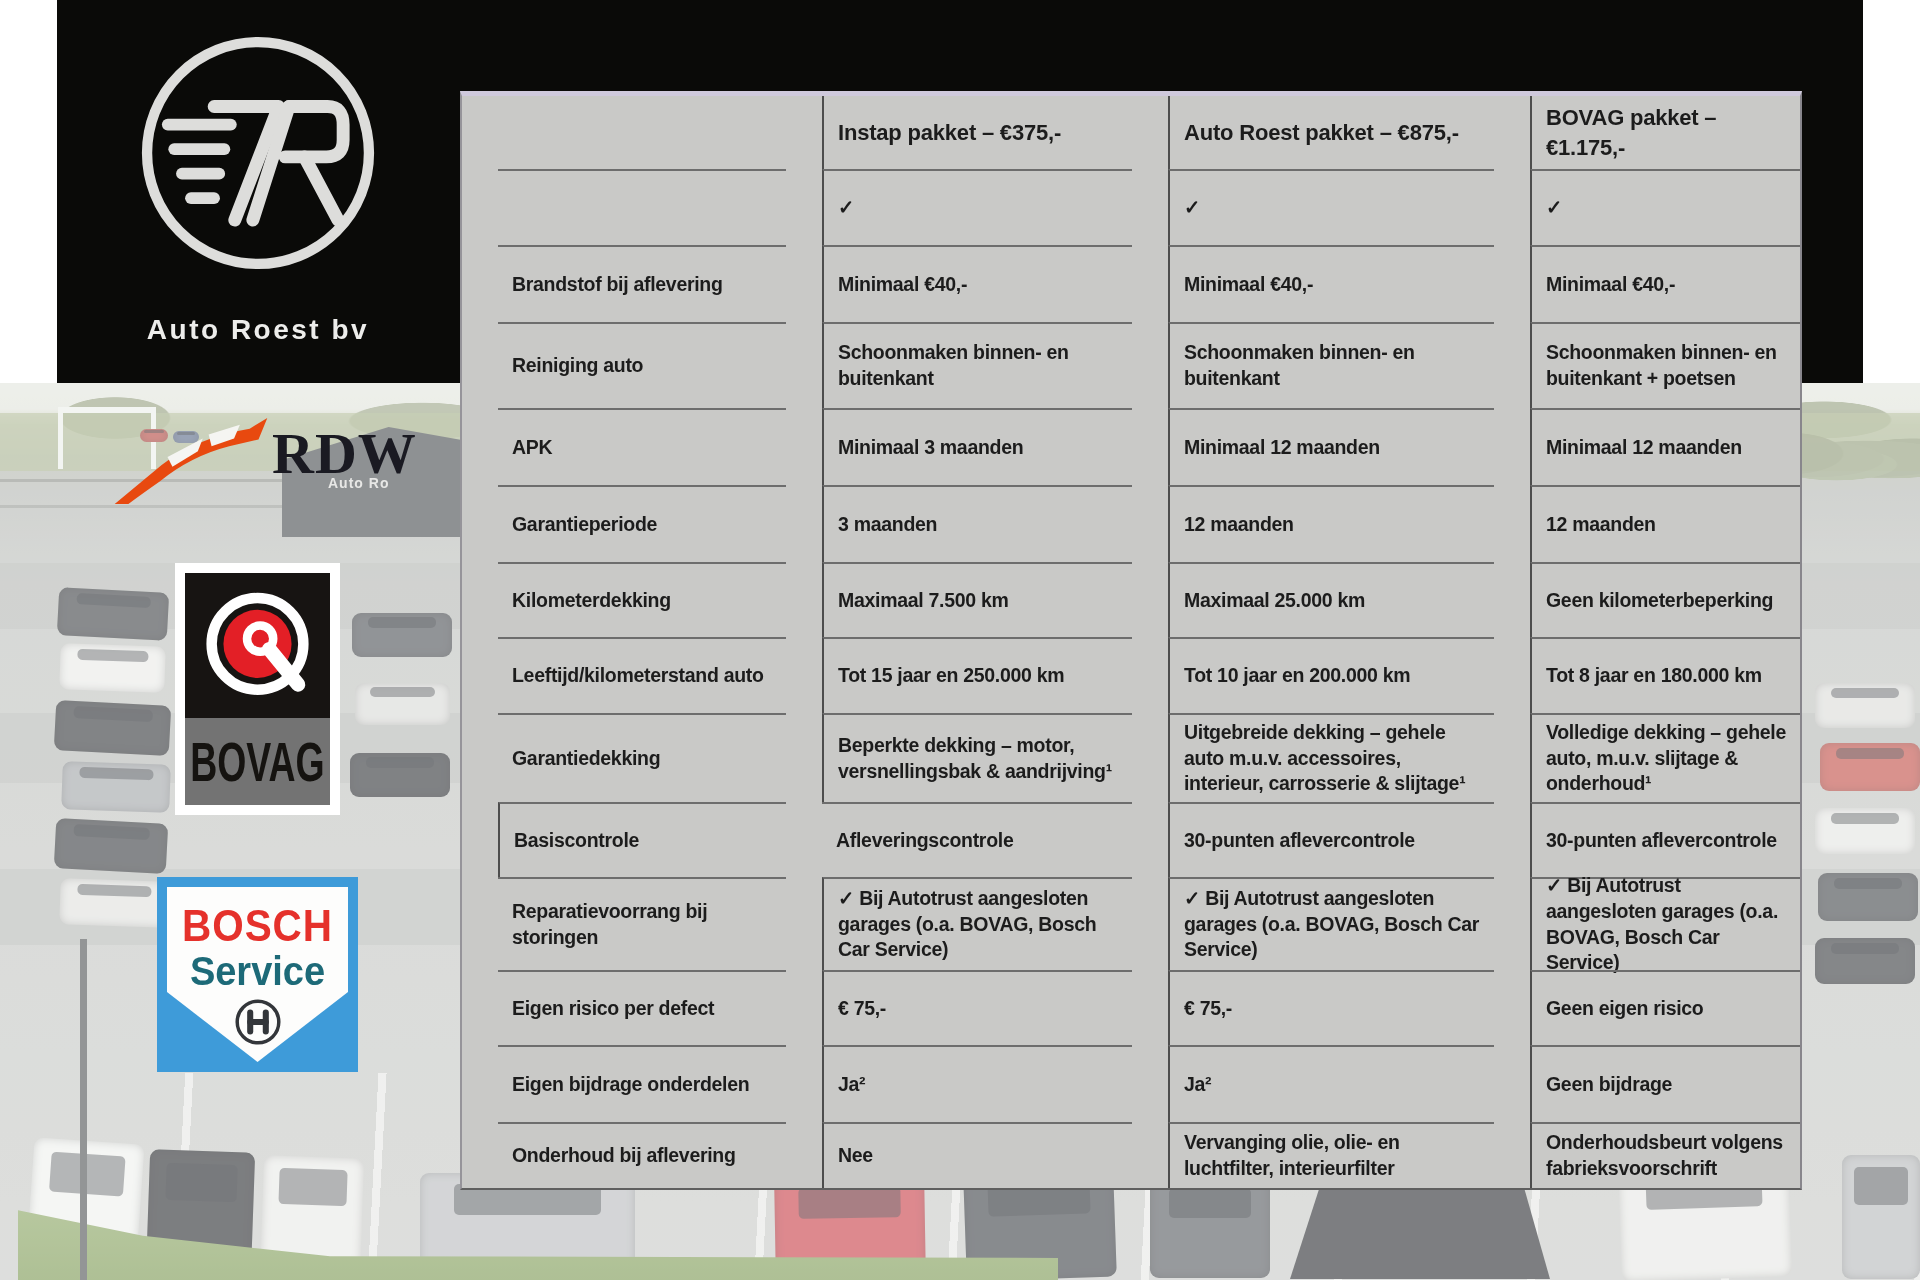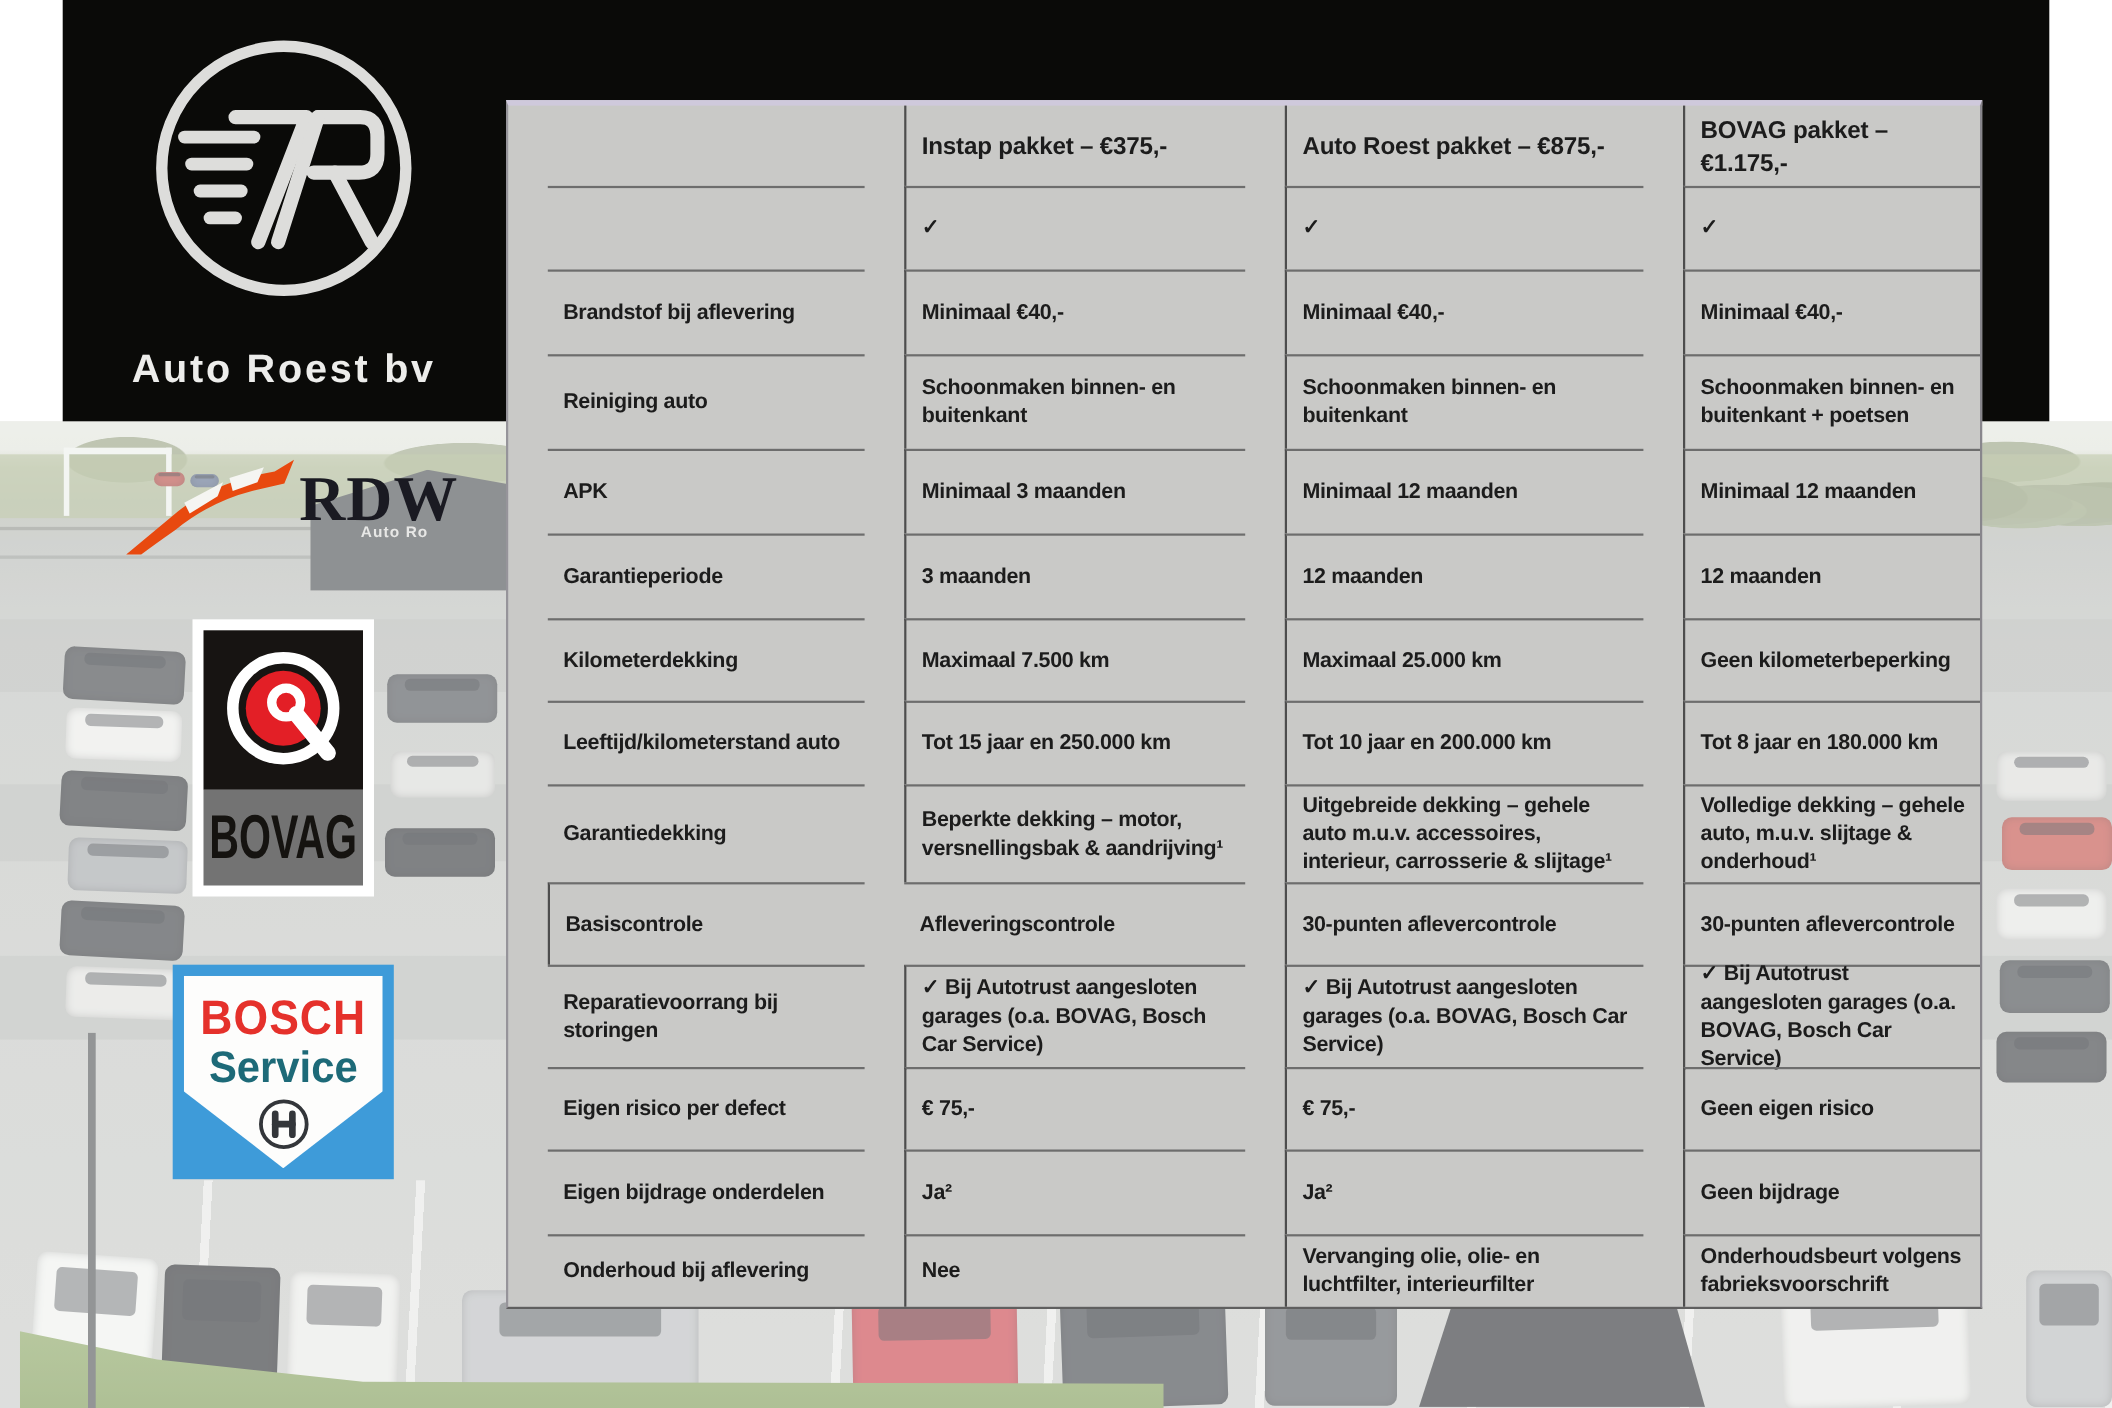--- a/index.html
+++ b/index.html
@@ -38,21 +38,21 @@
   .pole{position:absolute;background:#4b4f51;}
   .grass{position:absolute;left:18px;top:812px;width:1040px;height:85px;
          background:linear-gradient(#8aa662,#79964f);
          clip-path:polygon(0 18%,12% 48%,30% 72%,100% 74%,100% 100%,0 100%);}
   .wash{position:absolute;inset:0;background:rgba(255,255,255,.40);}
 
   
   .banner{position:absolute;left:57px;top:0;width:1806px;height:383px;background:#0a0a08;}
   .brand-mark{position:absolute;left:72px;top:24px;width:258px;height:258px;}
   .brand-name{position:absolute;left:0;top:314px;width:402px;text-align:center;
-              font-weight:bold;font-size:36px;letter-spacing:2.5px;color:#ededeb;}
+              font-weight:bold;font-size:28px;letter-spacing:2.5px;color:#ededeb;}
 
   
   .rdw{position:absolute;left:112px;top:412px;width:300px;height:100px;}
   .rdw svg{position:absolute;left:0;top:4px;width:158px;height:90px;}
   .rdw-text{position:absolute;left:160px;top:8px;font-family:"Liberation Serif",serif;
             font-weight:bold;font-size:58px;color:#1a1a22;letter-spacing:1px;}
 
   
   .bovag{position:absolute;left:175px;top:563px;width:165px;height:252px;background:#ffffff;
          box-sizing:border-box;padding:10px;}

